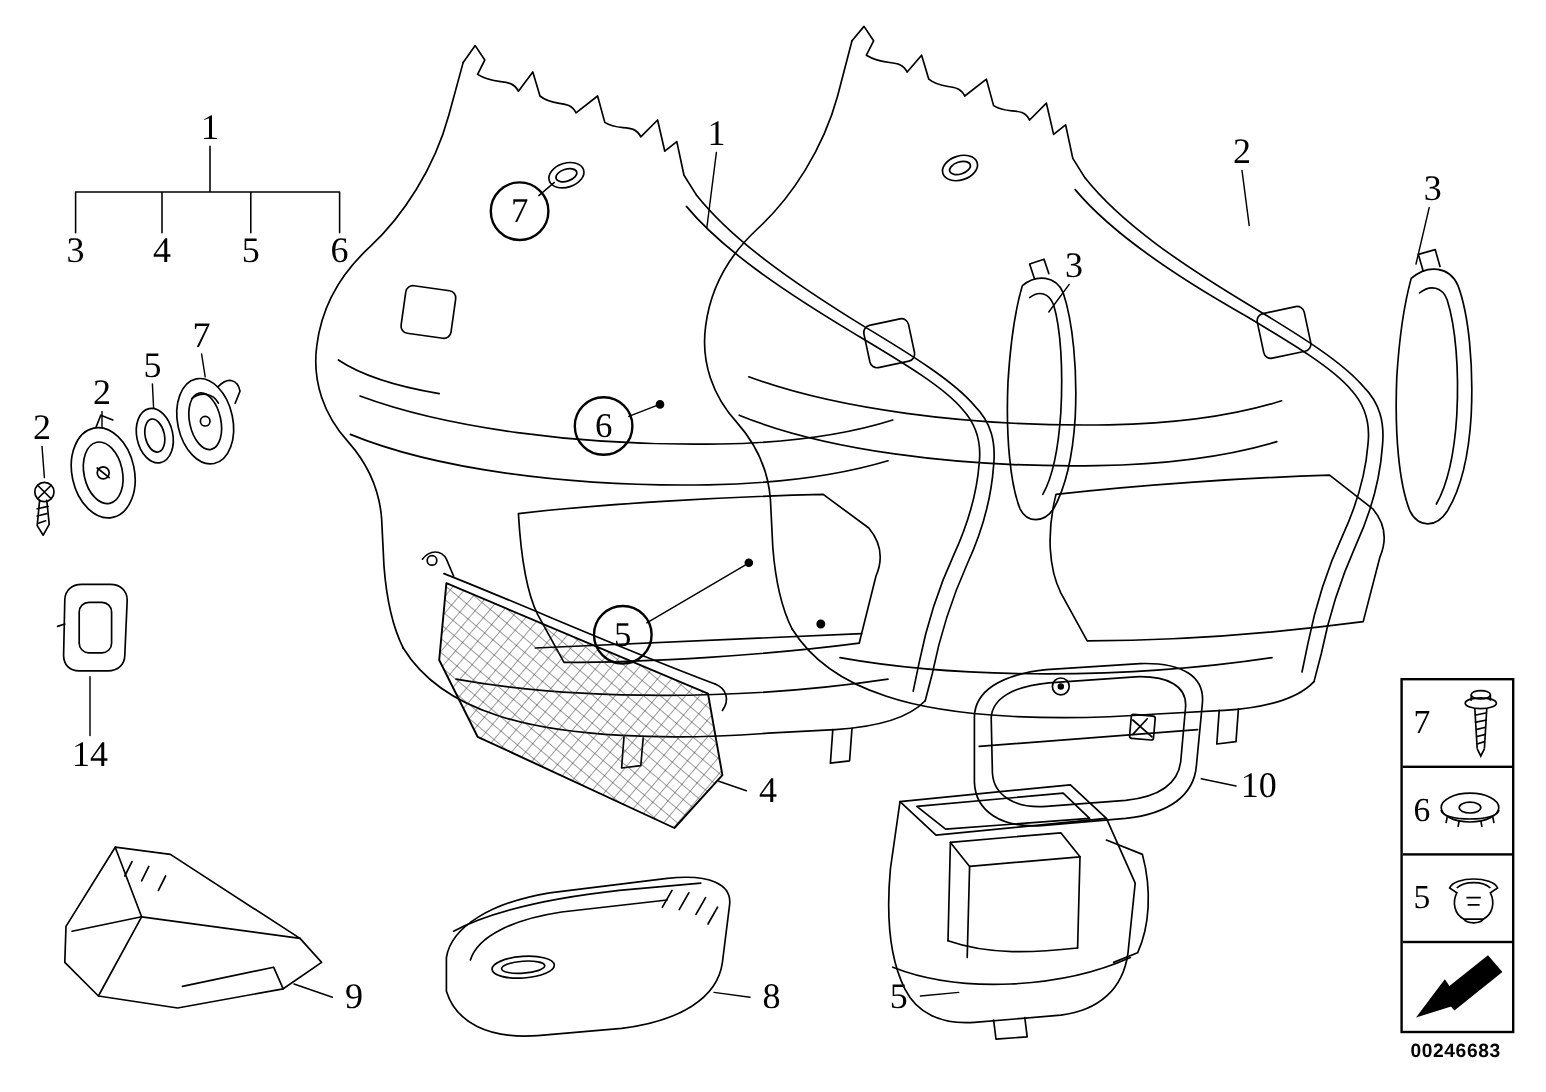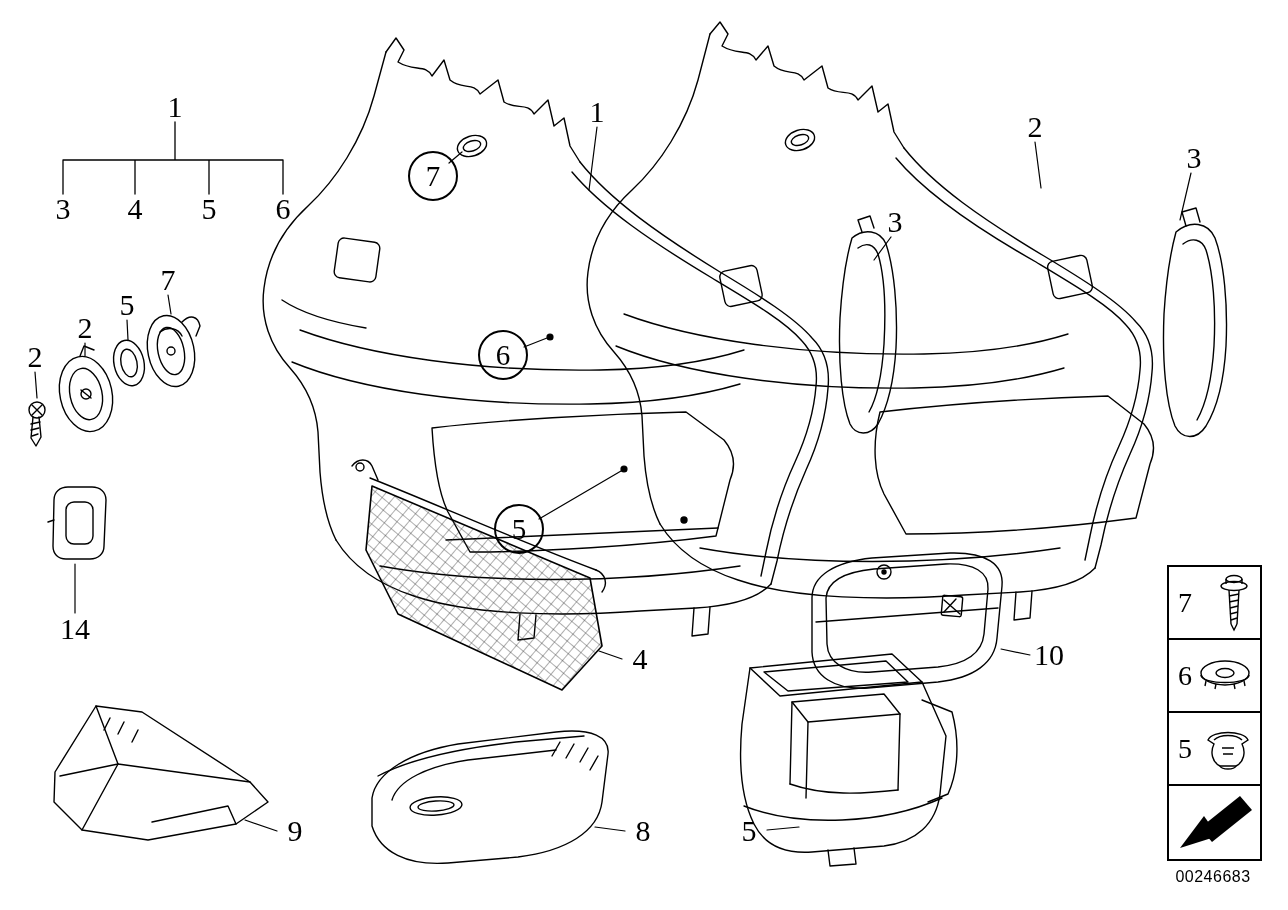--- a/index.html
+++ b/index.html
@@ -11,21 +11,21 @@
   .callout.circled{width:46px;height:46px;border:2px solid #000;border-radius:50%;
                    display:flex;align-items:center;justify-content:center;font-size:29px;background:#fff0;}
   .legend{position:absolute;left:1167px;top:565px;width:95px;border:2px solid #000;background:#fff;box-sizing:border-box;}
   .legend-cell{height:73px;border-bottom:2px solid #000;display:flex;align-items:center;
                padding:2px 6px 2px 9px;box-sizing:border-box;}
   .legend-cell:last-child{border-bottom:none;}
   .legend-num{font-size:28px;}
   .legend-icon{margin-left:auto;display:block;}
   .legend-cell.arrow-cell{justify-content:center;padding:2px;}
   .docnum{position:absolute;left:1160px;top:868px;width:106px;text-align:center;
-          font-family:"Liberation Sans",sans-serif;font-size:16px;letter-spacing:.5px;}
+          font-family:"Liberation Sans",sans-serif;font-size:16px;letter-spacing:.5px;font-weight:bold;}
 </style>
 </head>
 <body>
 
 <div class="canvas">
 
   <svg class="art" viewBox="0 0 1288 910" fill="none" stroke="#000" stroke-width="1.4" stroke-linecap="round" stroke-linejoin="round">
     <defs>
       <pattern id="netpat" width="9" height="9" patternUnits="userSpaceOnUse" patternTransform="rotate(40)">
         <path d="M0,0 H9 M0,0 V9" stroke="#333" stroke-width="0.8"></path>

